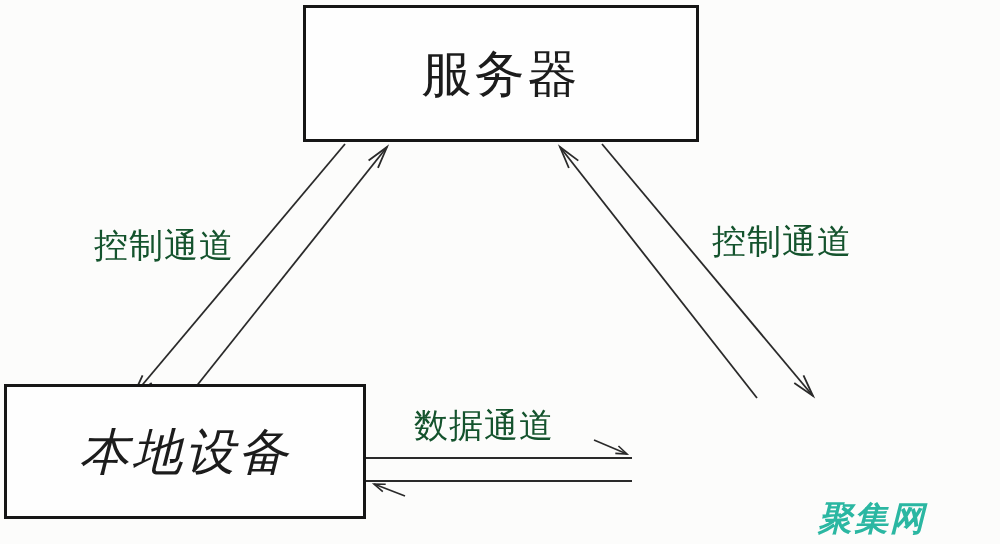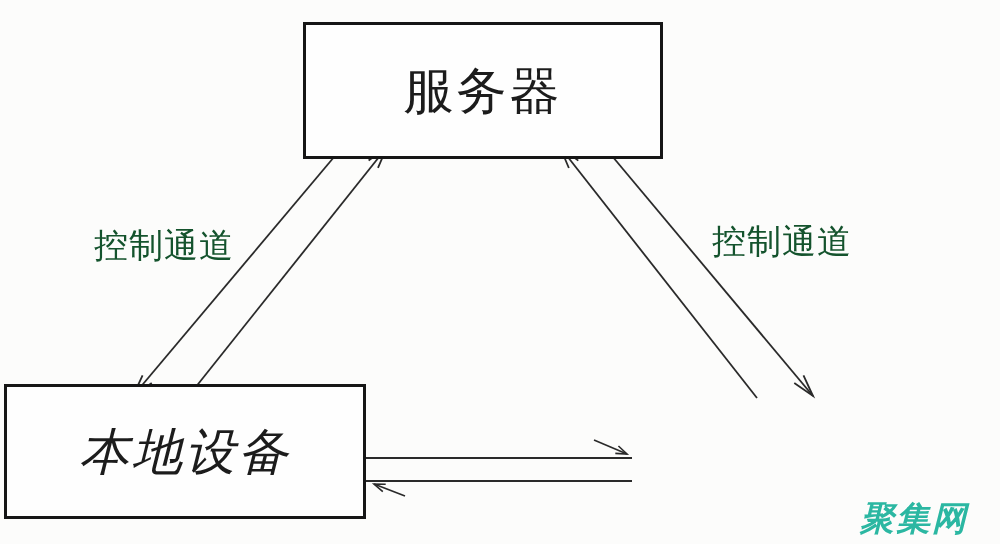--- a/index.html
+++ b/index.html
@@ -31,21 +31,21 @@
     align-items: center;
     justify-content: center;
   }
   .node-label {
     font-size: 50px;
     color: #1c1c1c;
     letter-spacing: 3px;
     white-space: nowrap;
     line-height: 1;
   }
-  .box-server { left: 303px; top: 22px;   width: 360px; height: 137px; }
+  .box-server { left: 303px; top: 5px;   width: 396px; height: 137px; }
   .box-local  { left: 4px;   top: 384px; width: 362px; height: 135px; font-style: italic; }
   .box-peer   { left: 633px; top: 401px; width: 359px; height: 134px; }
   .edge-label {
     position: absolute;
     font-size: 34px;
     color: #14532d;
     letter-spacing: 1px;
     white-space: nowrap;
     line-height: 1;
   }
@@ -56,21 +56,20 @@
     position: absolute;
     left: 818px;
     top: 501px;
     font-size: 34px;
     font-weight: bold;
     font-style: italic;
     color: #2bb7a2;
     letter-spacing: 2px;
     line-height: 1;
     white-space: nowrap;
-    margin-left: 42px;
   }
 </style>
 </head>
 <body>
 
 <div class="stage">
 
   <svg class="wires" viewBox="0 0 1000 544">
     <defs>
       <marker id="arrowV" markerUnits="userSpaceOnUse" markerWidth="28" markerHeight="20" refX="24" refY="9" orient="auto">
@@ -102,16 +101,17 @@
 
   <div class="node-box box-local">
     <span class="node-label">本地设备</span>
   </div>
 
 
   <div class="edge-label lbl-control-left">控制通道</div>
 
   <div class="edge-label lbl-control-right">控制通道</div>
 
+  <div class="edge-label lbl-data">数据通道</div>
 
   <div class="watermark">聚集网</div>
 
 </div>
 
 </body></html>

